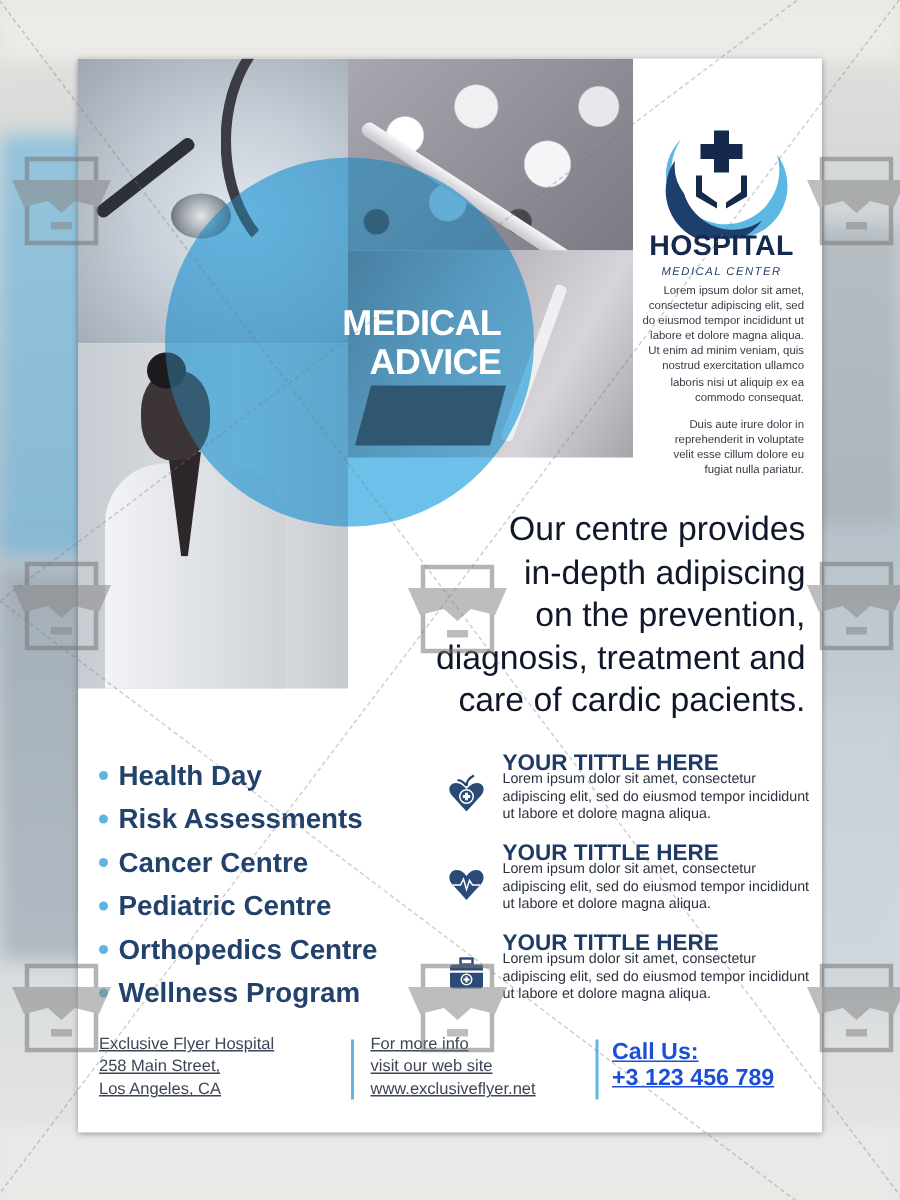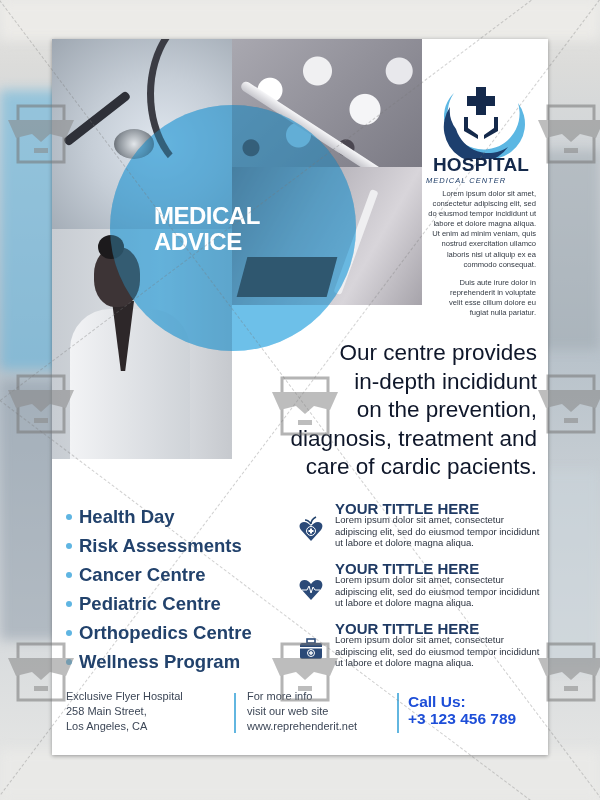--- a/index.html
+++ b/index.html
@@ -92,33 +92,33 @@
 
   .blue-circle {
     position: absolute; left: 58px; top: 66px; width: 246px; height: 246px; border-radius: 50%;
     background: rgba(86, 180, 228, 0.82); mix-blend-mode: multiply;
   }
   .blue-circle-2 {
     position: absolute; left: 58px; top: 66px; width: 246px; height: 246px; border-radius: 50%;
     background: rgba(96, 188, 234, 0.35);
   }
   .headline {
-    position: absolute; left: 102px; top: 164px; width: 180px; text-align: left;
+    position: absolute; left: 102px; top: 164px; width: 180px; text-align: right;
     color: #ffffff; font-weight: bold; font-size: 24px; line-height: 26px; letter-spacing: -0.5px;
   }
 
   .logo {
     position: absolute; left: 382px; top: 34px; width: 98px; height: 86px;
   }
   .brand-name {
     position: absolute; left: 374px; top: 115px; width: 110px; text-align: center;
     font-weight: bold; font-size: 19px; color: #14294b; letter-spacing: 0.2px;
   }
   .brand-sub {
-    position: absolute; left: 374px; top: 137px; width: 110px; text-align: left;
+    position: absolute; left: 374px; top: 137px; width: 110px; text-align: center;
     font-style: italic; font-size: 7.5px; color: #22406a; letter-spacing: 1px;
   }
   .brand-body {
     position: absolute; left: 372px; top: 150px; width: 112px; text-align: right;
     font-size: 7.6px; line-height: 10.1px; color: #333a44;
   }
   .brand-body p + p { margin-top: 8px; margin-left: 13px; }
 
   .tagline {
     position: absolute; left: 200px; top: 300px; width: 285px; text-align: right;
@@ -136,21 +136,21 @@
     width: 6px; height: 6px; border-radius: 50%; background: #5fb5e2; margin-right: 7px; flex: 0 0 6px;
   }
 
   .features { position: absolute; left: 246px; top: 464px; width: 245px; }
   .feature { position: relative; height: 60px; padding-left: 37px; }
   .feature .ficon { position: absolute; left: 0; top: 13px; width: 26px; height: 26px; }
   .feature .ftitle { font-weight: bold; font-size: 15px; color: #1f3a64; line-height: 11px; }
   .feature .fbody { font-size: 9.5px; line-height: 11.5px; color: #2b3340; }
 
   .footer { position: absolute; left: 0; top: 648px; width: 496px; height: 50px; }
-  .fcol { position: absolute; top: 2px; font-size: 11px; line-height: 15px; color: #3c4656; }
+  .fcol { position: absolute; top: 2px; font-size: 11px; line-height: 15px; color: #3c4656; text-decoration: underline; }
   .fcol.addr { left: 14px; }
   .fcol.web { left: 195px; }
   .fcol.call { left: 356px; top: 6px; font-weight: bold; font-size: 15.5px; line-height: 17px; color: #1d4ed8; }
   .vline { position: absolute; top: 6px; width: 2px; height: 40px; background: #62b6e0; }
   .vline.v1 { left: 182px; }
   .vline.v2 { left: 345px; }
 
   .wm { position: absolute; width: 70px; height: 70px; opacity: .55; }
   .diag { position: absolute; border-top: 1px dashed rgba(120,120,120,.35); transform-origin: left top; }
 </style>
@@ -205,21 +205,21 @@
   </svg>
   <div class="brand-name">HOSPITAL</div>
   <div class="brand-sub">MEDICAL CENTER</div>
   <div class="brand-body">
     <p>Lorem ipsum dolor sit amet, consectetur adipiscing elit, sed do eiusmod tempor incididunt ut labore et dolore magna aliqua. Ut enim ad minim veniam, quis nostrud exercitation ullamco laboris nisi ut aliquip ex ea commodo consequat.</p>
     <p>Duis aute irure dolor in reprehenderit in voluptate velit esse cillum dolore eu fugiat nulla pariatur.</p>
   </div>
 
   <div class="tagline">
     <div>Our centre provides</div>
-    <div>in-depth incididunt</div>
+    <div>in-depth adipiscing</div>
     <div>on the prevention,</div>
     <div>diagnosis, treatment and</div>
     <div>care of cardic pacients.</div>
   </div>
 
   <ul class="services">
     <li>
         <span class="dot"></span>
         <span>Health Day</span>
       </li>
@@ -282,21 +282,21 @@
   <div class="footer">
     <div class="fcol addr">
       <div>Exclusive Flyer Hospital</div>
       <div>258 Main Street,</div>
       <div>Los Angeles, CA</div>
     </div>
     <div class="vline v1"></div>
     <div class="fcol web">
       <div>For more info</div>
       <div>visit our web site</div>
-      <div>www.reprehenderit.net</div>
+      <div>www.exclusiveflyer.net</div>
     </div>
     <div class="vline v2"></div>
     <div class="fcol call">
       <div>Call Us:</div>
       <div>+3 123 456 789</div>
     </div>
   </div>
 </div>
 
 <div class="diag" style="left:0;top:0;width:1000px;transform:rotate(53deg);"></div>

